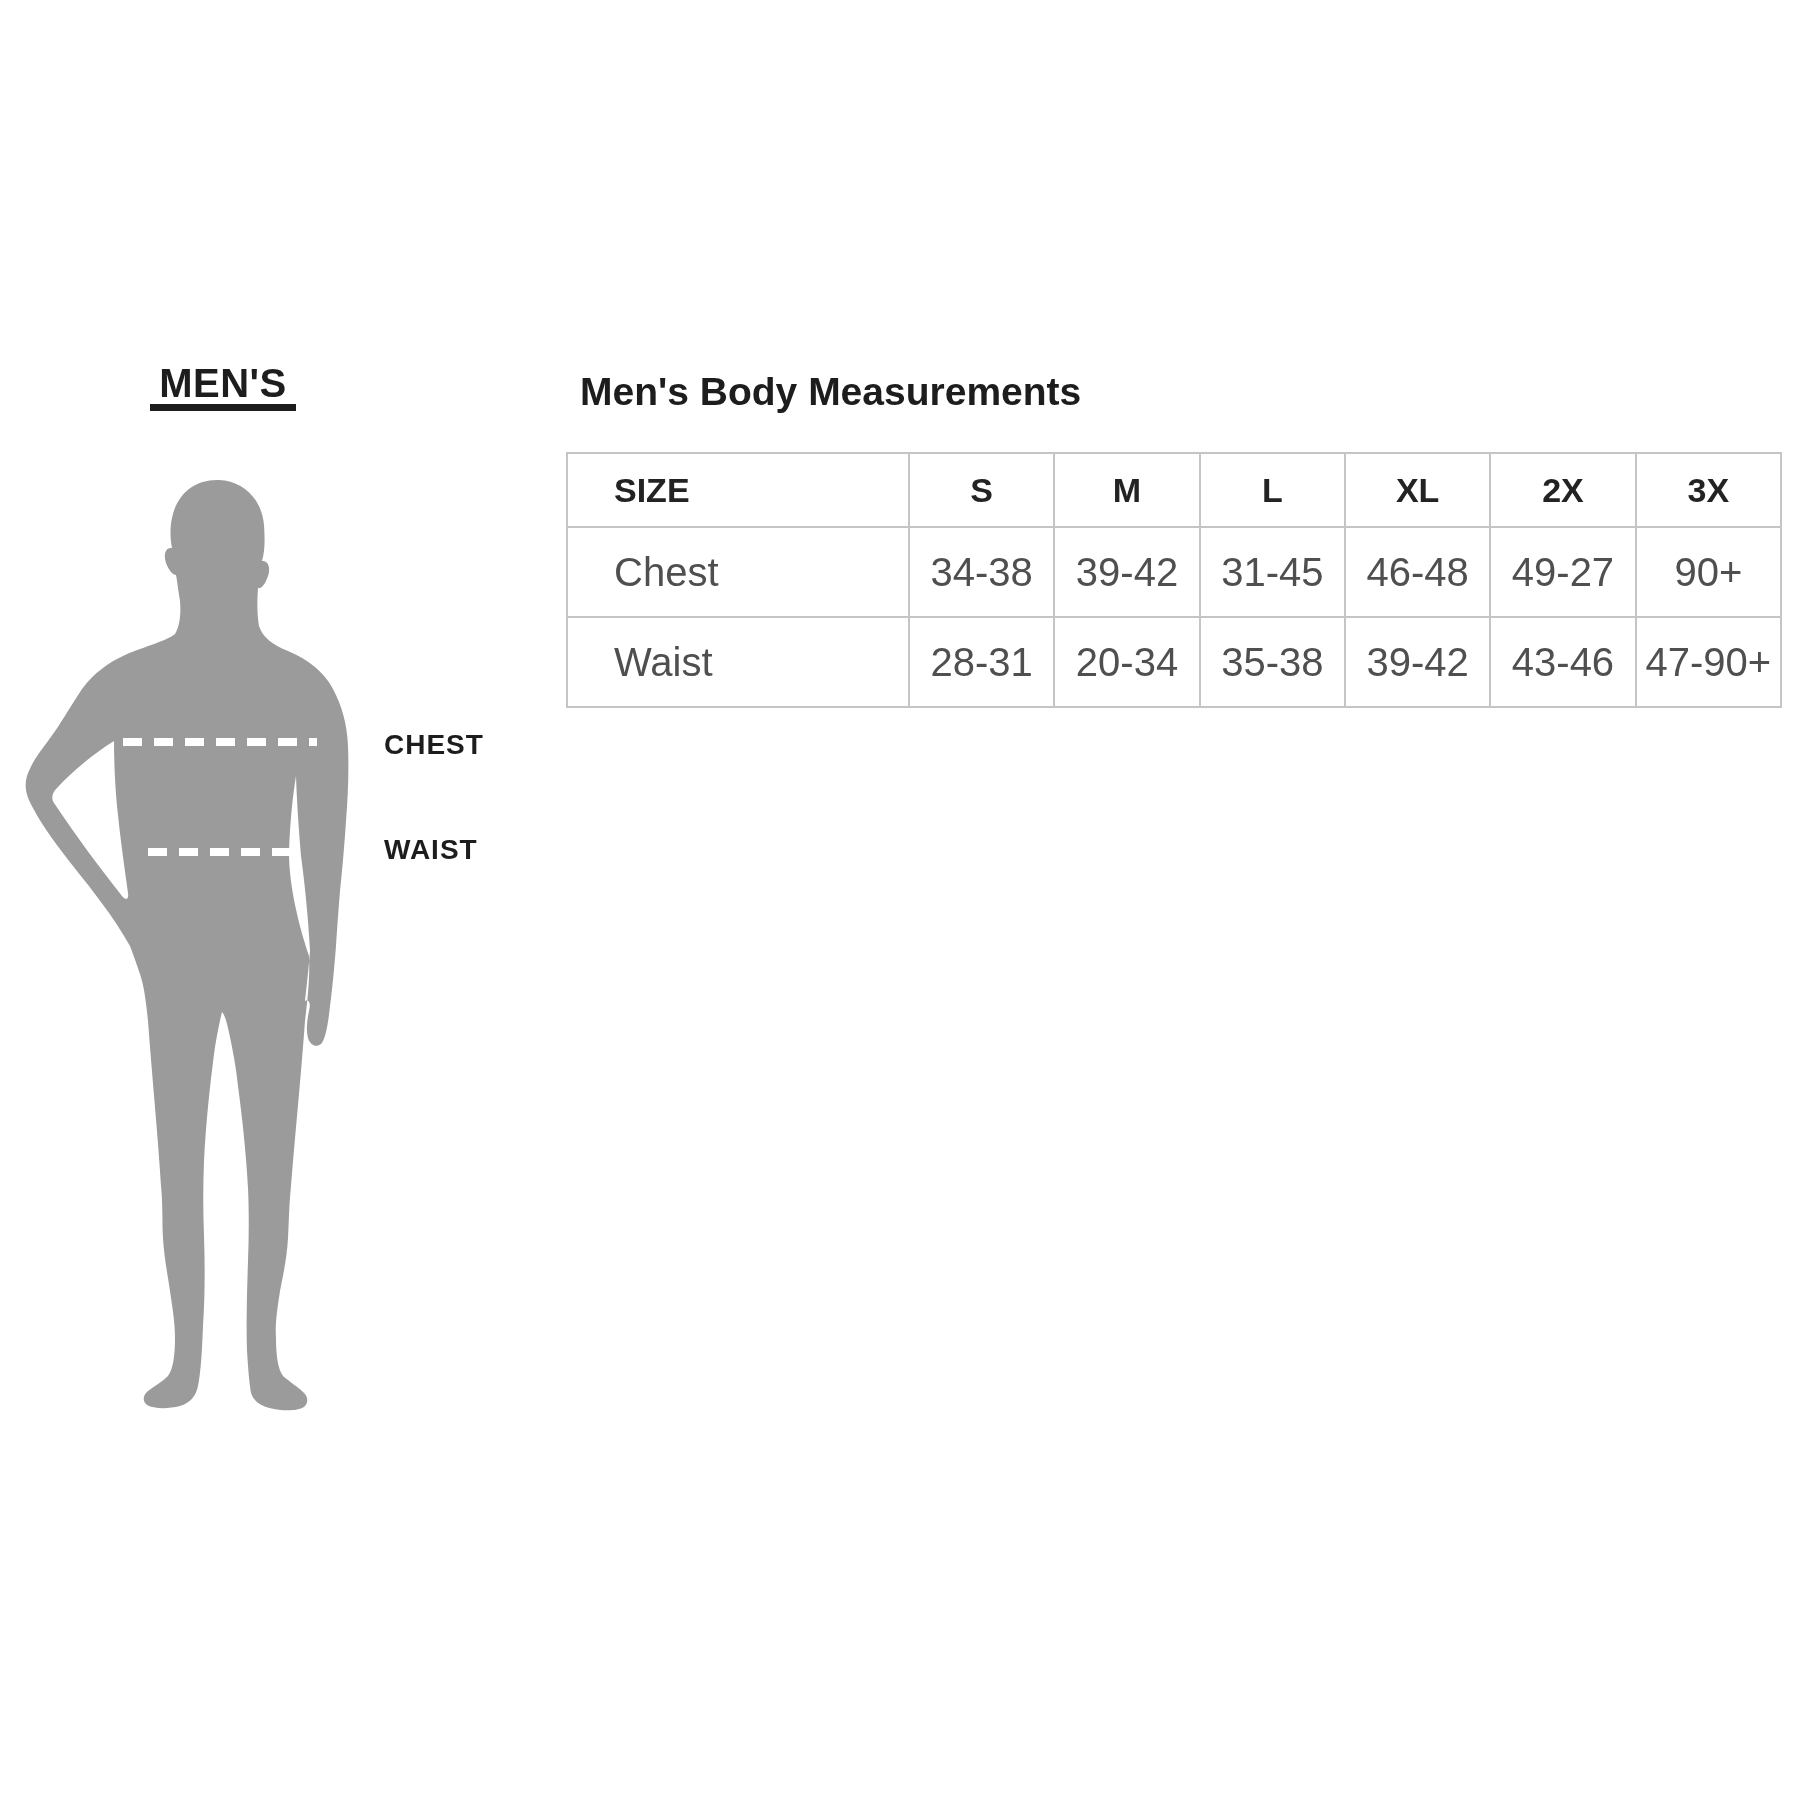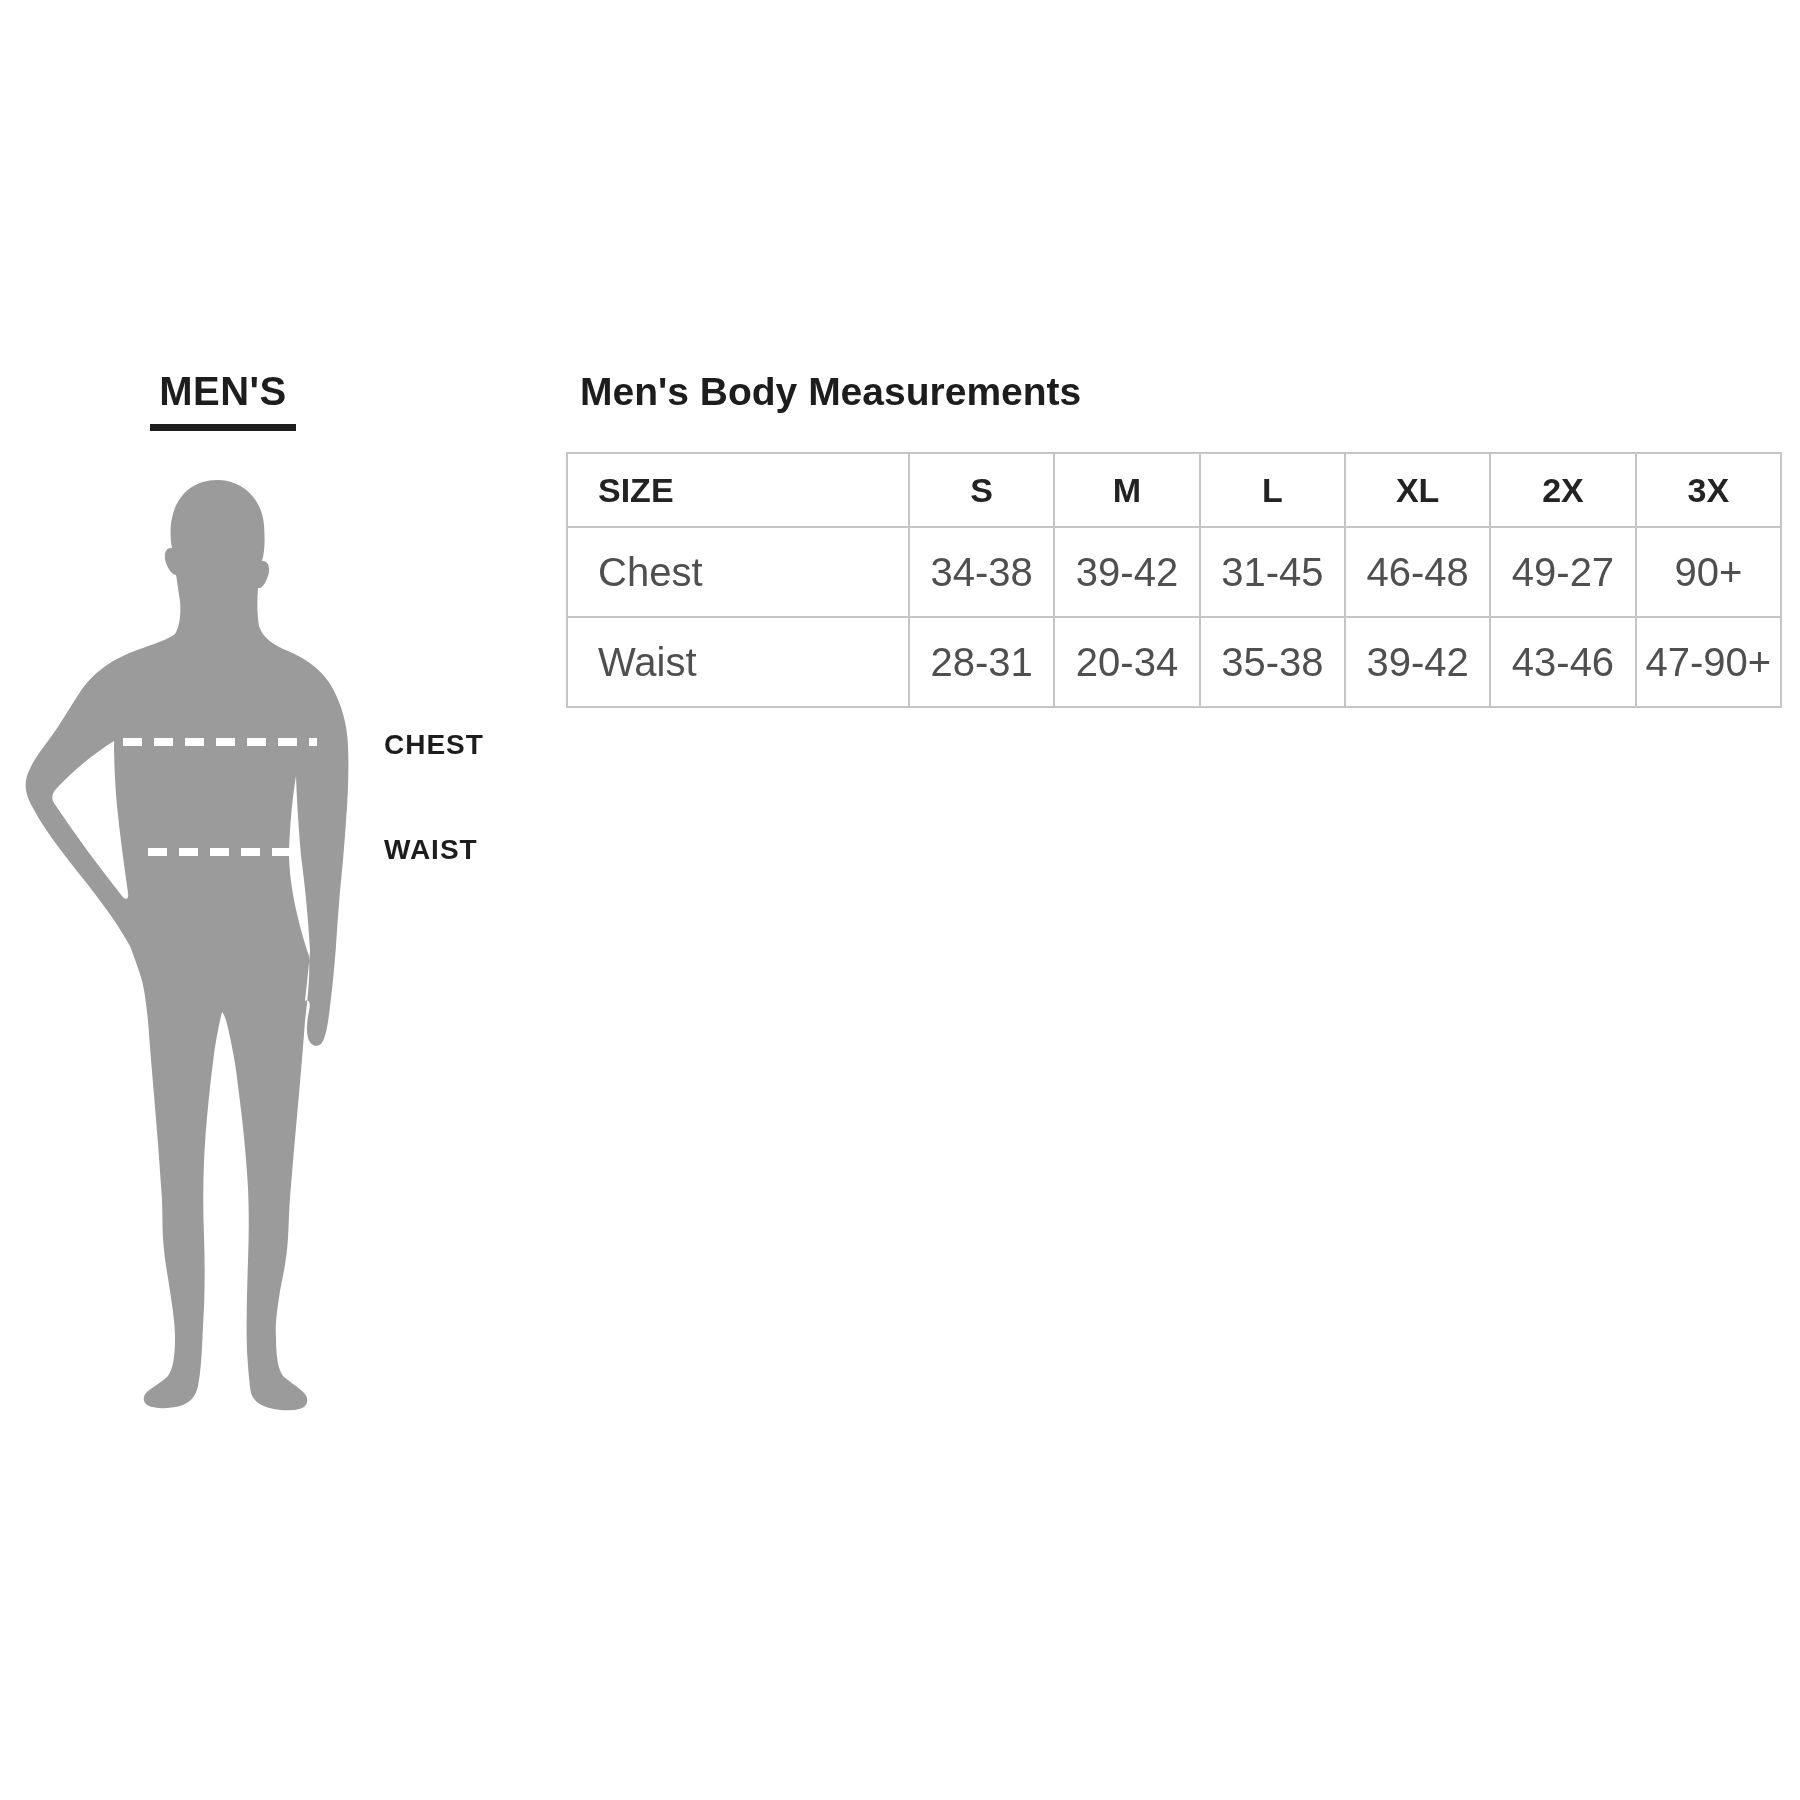--- a/index.html
+++ b/index.html
@@ -9,29 +9,29 @@
     height: 1800px;
     background: var(--page-bg, #ffffff);
     font-family: "Liberation Sans", sans-serif;
     overflow: hidden;
   }
 
   
   #mens-heading {
     position: absolute;
     left: 150px;
-    top: 371px;
+    top: 363px;
     width: 146px;
     text-align: center;
     font-size: 40px;
     font-weight: 800;
     letter-spacing: 0.5px;
     color: var(--ink, #1d1d1d);
     border-bottom: 7px solid var(--ink, #1d1d1d);
-    padding-bottom: 13px;
+    padding-bottom: 1px;
     line-height: 1.0;
   }
 
   
   #figure-wrap {
     position: absolute;
     left: 18px;
     top: 475px;
     width: 345px;
     height: 940px;
@@ -94,21 +94,21 @@
     color: #232323;
   }
   #measurements-table td {
     height: 86px;
     font-size: 40px;
     font-weight: 400;
     color: var(--value-text, #4f4f4f);
   }
   #measurements-table .left {
     text-align: left;
-    padding-left: 30px;
+    padding-left: 46px;
   }
   #measurements-table col.c-size { width: 342px; }
 </style>
 </head>
 <body>
 
 <div id="canvas">
 
   <div id="mens-heading">MEN'S</div>
 

